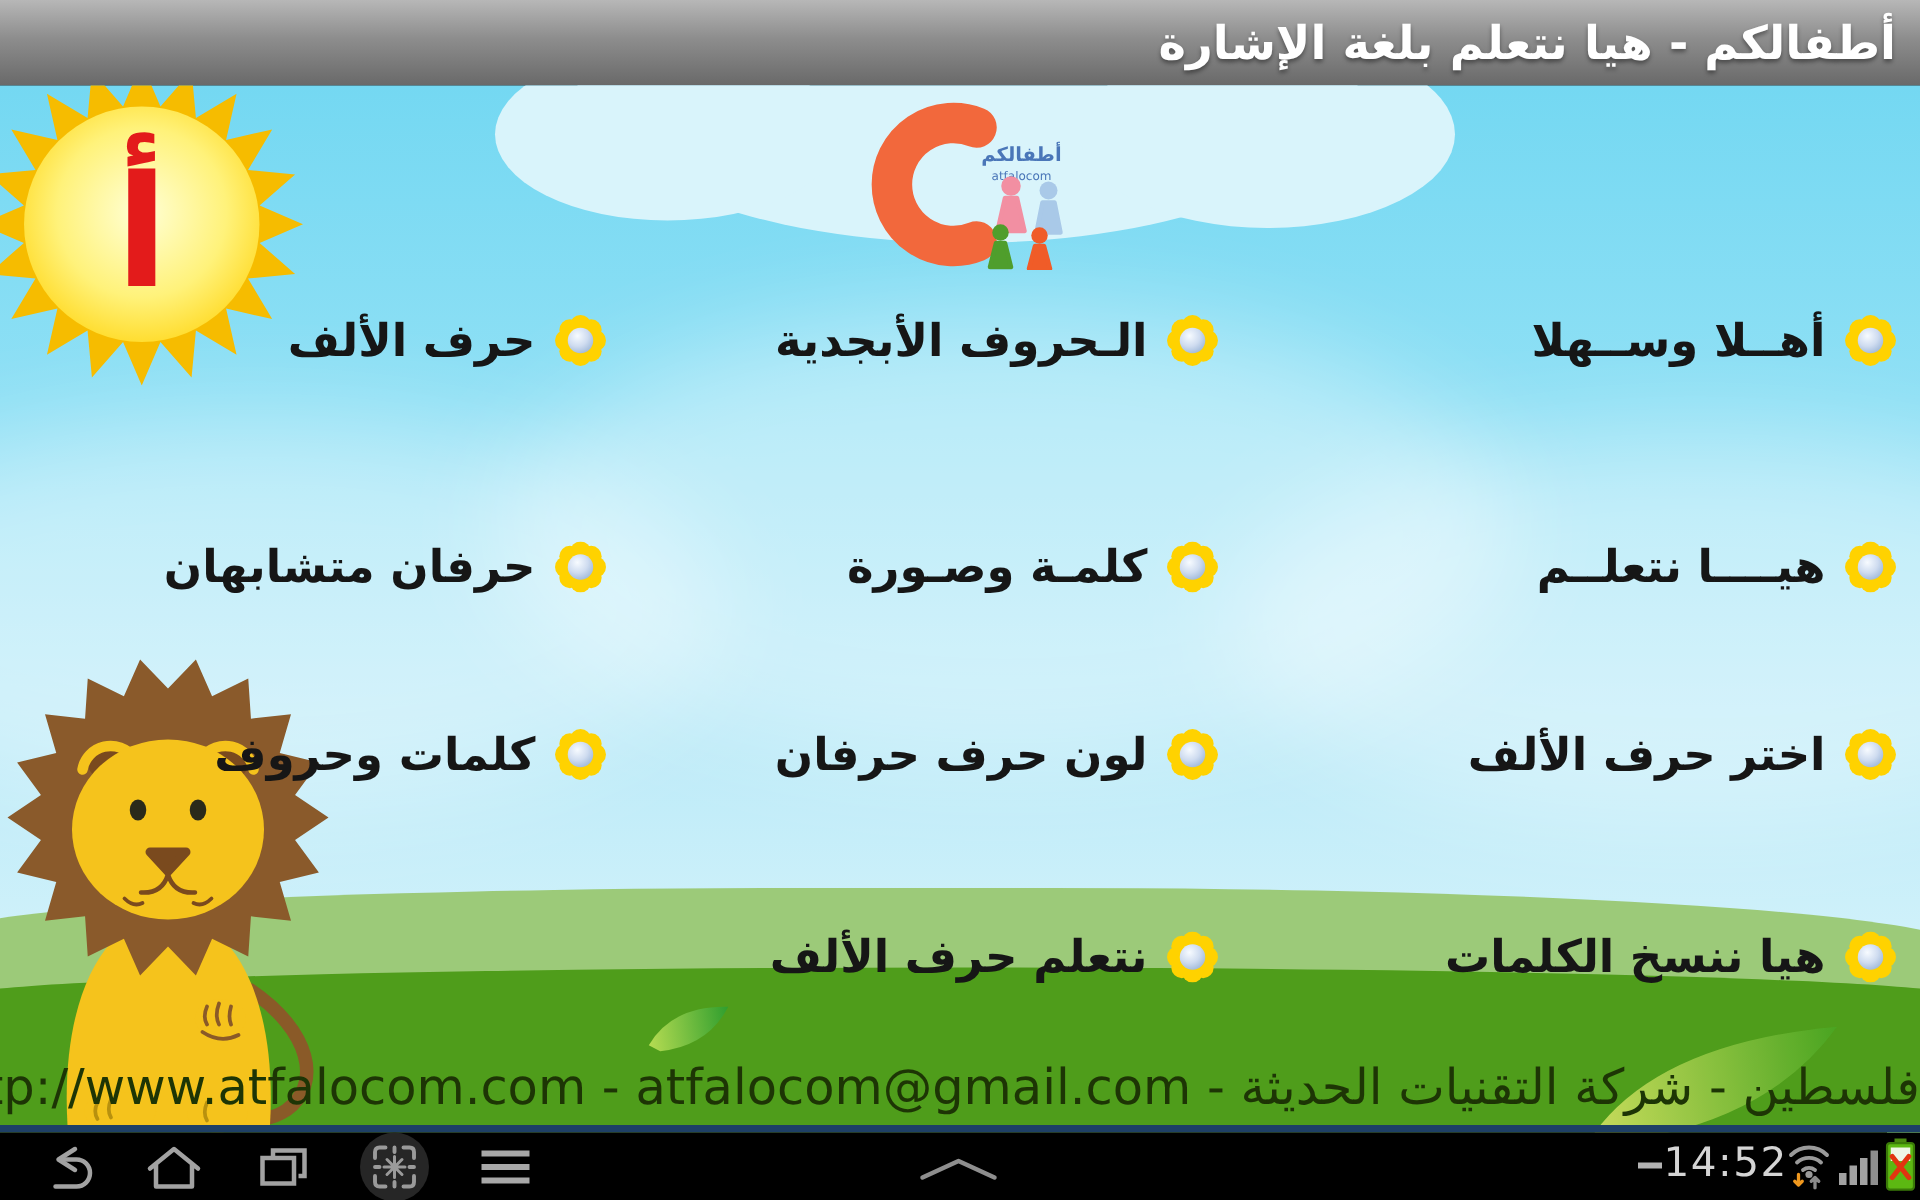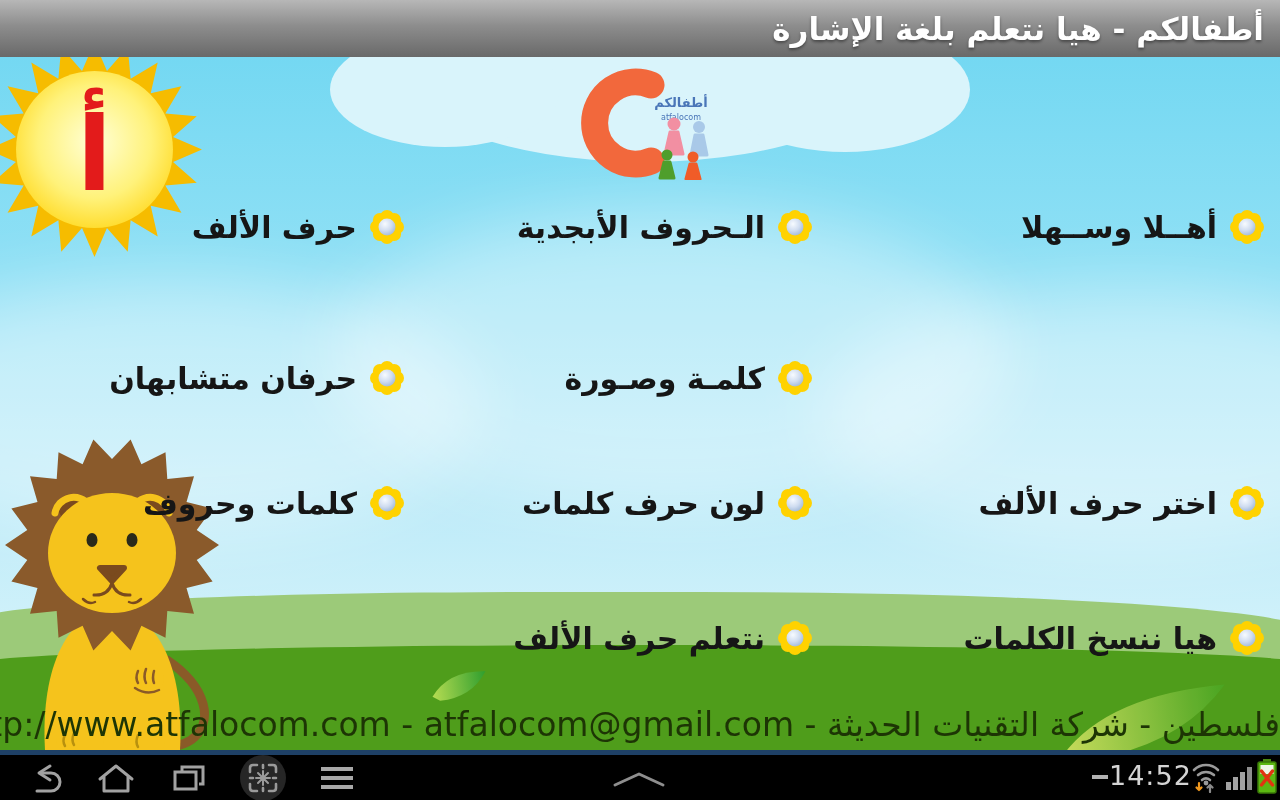--- a/index.html
+++ b/index.html
@@ -195,20 +195,36 @@
             <circle cx="7" cy="17" r="7"></circle>
             <circle cx="9.9" cy="9.9" r="7"></circle>
             <circle cx="17" cy="7" r="7"></circle>
             <circle cx="24.1" cy="9.9" r="7"></circle>
           </g>
           <circle cx="17" cy="17" r="8.5" fill="url(#flowerGrad)"></circle>
         </svg>
       <span class="label">حرف الألف</span>
     </div>
 
+    <div class="menu-item r2 cright">
+      <svg width="34" height="34" viewBox="0 0 34 34">
+          <g fill="#ffd200">
+            <circle cx="27" cy="17" r="7"></circle>
+            <circle cx="24.1" cy="24.1" r="7"></circle>
+            <circle cx="17" cy="27" r="7"></circle>
+            <circle cx="9.9" cy="24.1" r="7"></circle>
+            <circle cx="7" cy="17" r="7"></circle>
+            <circle cx="9.9" cy="9.9" r="7"></circle>
+            <circle cx="17" cy="7" r="7"></circle>
+            <circle cx="24.1" cy="9.9" r="7"></circle>
+          </g>
+          <circle cx="17" cy="17" r="8.5" fill="url(#flowerGrad)"></circle>
+        </svg>
+      <span class="label">هيــــا نتعلــم</span>
+    </div>
     <div class="menu-item r2 cleft">
       <svg width="34" height="34" viewBox="0 0 34 34">
           <g fill="#ffd200">
             <circle cx="27" cy="17" r="7"></circle>
             <circle cx="24.1" cy="24.1" r="7"></circle>
             <circle cx="17" cy="27" r="7"></circle>
             <circle cx="9.9" cy="24.1" r="7"></circle>
             <circle cx="7" cy="17" r="7"></circle>
             <circle cx="9.9" cy="9.9" r="7"></circle>
             <circle cx="17" cy="7" r="7"></circle>
@@ -258,21 +274,21 @@
             <circle cx="24.1" cy="24.1" r="7"></circle>
             <circle cx="17" cy="27" r="7"></circle>
             <circle cx="9.9" cy="24.1" r="7"></circle>
             <circle cx="7" cy="17" r="7"></circle>
             <circle cx="9.9" cy="9.9" r="7"></circle>
             <circle cx="17" cy="7" r="7"></circle>
             <circle cx="24.1" cy="9.9" r="7"></circle>
           </g>
           <circle cx="17" cy="17" r="8.5" fill="url(#flowerGrad)"></circle>
         </svg>
-      <span class="label">لون حرف كلمات</span>
+      <span class="label">لون حرف حرفان</span>
     </div>
     <div class="menu-item r3 cleft">
       <svg width="34" height="34" viewBox="0 0 34 34">
           <g fill="#ffd200">
             <circle cx="27" cy="17" r="7"></circle>
             <circle cx="24.1" cy="24.1" r="7"></circle>
             <circle cx="17" cy="27" r="7"></circle>
             <circle cx="9.9" cy="24.1" r="7"></circle>
             <circle cx="7" cy="17" r="7"></circle>
             <circle cx="9.9" cy="9.9" r="7"></circle>

